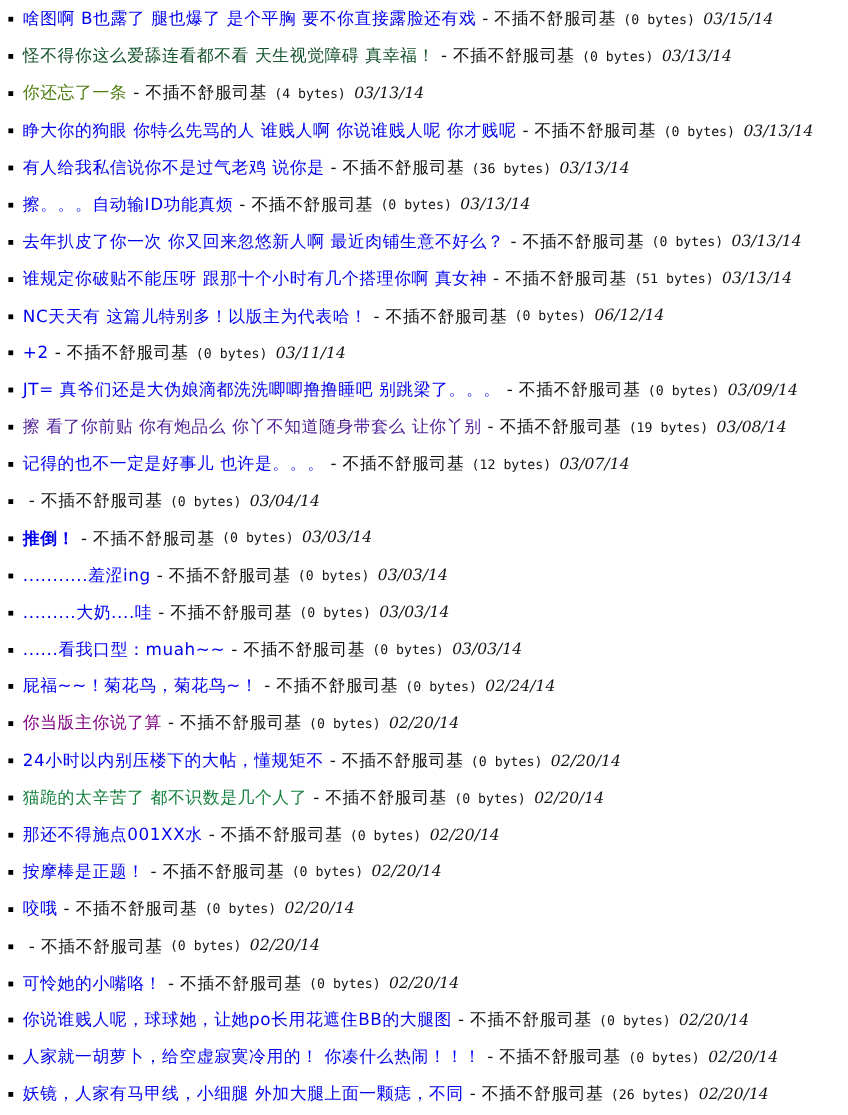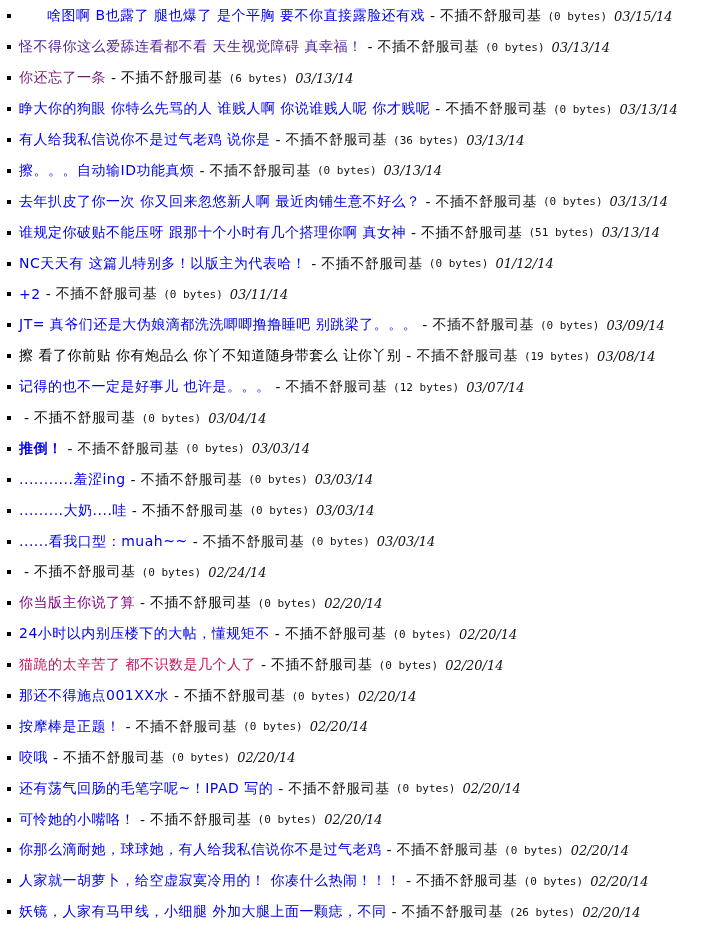--- a/index.html
+++ b/index.html
@@ -61,42 +61,42 @@
     font-size: 13px;
     margin-left: 7px;
   }
 </style>
 </head>
 <body>
 
 <div id="post-list">
   <div class="row">
     <span class="bullet"></span>
-    <a class="title" href="#" style="color: rgb(0, 0, 238); margin-left: 28px;">啥图啊 B也露了 腿也爆了 是个平胸 要不你直接露脸还有戏</a>
+    <a class="title" href="#" style="color: rgb(0, 0, 238);">啥图啊 B也露了 腿也爆了 是个平胸 要不你直接露脸还有戏</a>
     <span class="sep">-</span>
     <span class="author">不插不舒服司基</span>
     <span class="size">(0 bytes)</span>
     <span class="date">03/15/14</span>
   </div>
 
   <div class="row">
     <span class="bullet"></span>
-    <a class="title" href="#" style="color: #4c1d95;">怪不得你这么爱舔连看都不看 天生视觉障碍 真幸福！</a>
-    <span class="sep">-</span>
-    <span class="author">不插不舒服司基</span>
-    <span class="size">(0 bytes)</span>
-    <span class="date">03/13/14</span>
-  </div>
-
-  <div class="row">
-    <span class="bullet"></span>
-    <a class="title" href="#" style="color: #701a75;">你还忘了一条</a>
-    <span class="sep">-</span>
-    <span class="author">不插不舒服司基</span>
-    <span class="size">(6 bytes)</span>
+    <a class="title" href="#" style="color: #14532d;">怪不得你这么爱舔连看都不看 天生视觉障碍 真幸福！</a>
+    <span class="sep">-</span>
+    <span class="author">不插不舒服司基</span>
+    <span class="size">(0 bytes)</span>
+    <span class="date">03/13/14</span>
+  </div>
+
+  <div class="row">
+    <span class="bullet"></span>
+    <a class="title" href="#" style="color: #4d7c0f;">你还忘了一条</a>
+    <span class="sep">-</span>
+    <span class="author">不插不舒服司基</span>
+    <span class="size">(4 bytes)</span>
     <span class="date">03/13/14</span>
   </div>
 
   <div class="row">
     <span class="bullet"></span>
     <a class="title" href="#" style="color: rgb(0, 0, 238);">睁大你的狗眼 你特么先骂的人 谁贱人啊 你说谁贱人呢 你才贱呢</a>
     <span class="sep">-</span>
     <span class="author">不插不舒服司基</span>
     <span class="size">(0 bytes)</span>
     <span class="date">03/13/14</span>
@@ -137,21 +137,21 @@
     <span class="size">(51 bytes)</span>
     <span class="date">03/13/14</span>
   </div>
 
   <div class="row">
     <span class="bullet"></span>
     <a class="title" href="#" style="color: rgb(0, 0, 238);">NC天天有 这篇儿特别多！以版主为代表哈！</a>
     <span class="sep">-</span>
     <span class="author">不插不舒服司基</span>
     <span class="size">(0 bytes)</span>
-    <span class="date">01/12/14</span>
+    <span class="date">06/12/14</span>
   </div>
 
   <div class="row">
     <span class="bullet"></span>
     <a class="title" href="#" style="color: rgb(0, 0, 238);">+2</a>
     <span class="sep">-</span>
     <span class="author">不插不舒服司基</span>
     <span class="size">(0 bytes)</span>
     <span class="date">03/11/14</span>
   </div>
@@ -160,21 +160,21 @@
     <span class="bullet"></span>
     <a class="title" href="#" style="color: rgb(0, 0, 238);">JT= 真爷们还是大伪娘滴都洗洗唧唧撸撸睡吧 别跳梁了。。。</a>
     <span class="sep">-</span>
     <span class="author">不插不舒服司基</span>
     <span class="size">(0 bytes)</span>
     <span class="date">03/09/14</span>
   </div>
 
   <div class="row">
     <span class="bullet"></span>
-    <a class="title" href="#" style="color: #000000; text-align: right;">擦 看了你前贴 你有炮品么 你丫不知道随身带套么 让你丫别</a>
+    <a class="title" href="#" style="color: #4c1d95; text-align: right;">擦 看了你前贴 你有炮品么 你丫不知道随身带套么 让你丫别</a>
     <span class="sep">-</span>
     <span class="author">不插不舒服司基</span>
     <span class="size">(19 bytes)</span>
     <span class="date">03/08/14</span>
   </div>
 
   <div class="row">
     <span class="bullet"></span>
     <a class="title" href="#" style="color: rgb(0, 0, 238);">记得的也不一定是好事儿 也许是。。。</a>
     <span class="sep">-</span>
@@ -222,20 +222,21 @@
     <span class="bullet"></span>
     <a class="title" href="#" style="color: rgb(0, 0, 238);">......看我口型：muah~~</a>
     <span class="sep">-</span>
     <span class="author">不插不舒服司基</span>
     <span class="size">(0 bytes)</span>
     <span class="date">03/03/14</span>
   </div>
 
   <div class="row">
     <span class="bullet"></span>
+    <a class="title" href="#" style="color: rgb(0, 0, 238);">屁福~~！菊花鸟，菊花鸟~！</a>
     <span class="sep">-</span>
     <span class="author">不插不舒服司基</span>
     <span class="size">(0 bytes)</span>
     <span class="date">02/24/14</span>
   </div>
 
   <div class="row">
     <span class="bullet"></span>
     <a class="title" href="#" style="color: rgb(128, 0, 128);">你当版主你说了算</a>
     <span class="sep">-</span>
@@ -248,21 +249,21 @@
     <span class="bullet"></span>
     <a class="title" href="#" style="color: rgb(0, 0, 238);">24小时以内别压楼下的大帖，懂规矩不</a>
     <span class="sep">-</span>
     <span class="author">不插不舒服司基</span>
     <span class="size">(0 bytes)</span>
     <span class="date">02/20/14</span>
   </div>
 
   <div class="row">
     <span class="bullet"></span>
-    <a class="title" href="#" style="color: #be185d;">猫跪的太辛苦了 都不识数是几个人了</a>
+    <a class="title" href="#" style="color: #15803d;">猫跪的太辛苦了 都不识数是几个人了</a>
     <span class="sep">-</span>
     <span class="author">不插不舒服司基</span>
     <span class="size">(0 bytes)</span>
     <span class="date">02/20/14</span>
   </div>
 
   <div class="row">
     <span class="bullet"></span>
     <a class="title" href="#" style="color: rgb(0, 0, 238);">那还不得施点001XX水</a>
     <span class="sep">-</span>
@@ -284,39 +285,38 @@
     <span class="bullet"></span>
     <a class="title" href="#" style="color: rgb(0, 0, 238);">咬哦</a>
     <span class="sep">-</span>
     <span class="author">不插不舒服司基</span>
     <span class="size">(0 bytes)</span>
     <span class="date">02/20/14</span>
   </div>
 
   <div class="row">
     <span class="bullet"></span>
-    <a class="title" href="#" style="color: rgb(0, 0, 238);">还有荡气回肠的毛笔字呢~！IPAD 写的</a>
     <span class="sep">-</span>
     <span class="author">不插不舒服司基</span>
     <span class="size">(0 bytes)</span>
     <span class="date">02/20/14</span>
   </div>
 
   <div class="row">
     <span class="bullet"></span>
     <a class="title" href="#" style="color: rgb(0, 0, 238);">可怜她的小嘴咯！</a>
     <span class="sep">-</span>
     <span class="author">不插不舒服司基</span>
     <span class="size">(0 bytes)</span>
     <span class="date">02/20/14</span>
   </div>
 
   <div class="row">
     <span class="bullet"></span>
-    <a class="title" href="#" style="color: rgb(0, 0, 238);">你那么滴耐她，球球她，有人给我私信说你不是过气老鸡</a>
+    <a class="title" href="#" style="color: rgb(0, 0, 238);">你说谁贱人呢，球球她，让她po长用花遮住BB的大腿图</a>
     <span class="sep">-</span>
     <span class="author">不插不舒服司基</span>
     <span class="size">(0 bytes)</span>
     <span class="date">02/20/14</span>
   </div>
 
   <div class="row">
     <span class="bullet"></span>
     <a class="title" href="#" style="color: rgb(0, 0, 238);">人家就一胡萝卜，给空虚寂寞冷用的！ 你凑什么热闹！！！</a>
     <span class="sep">-</span>

